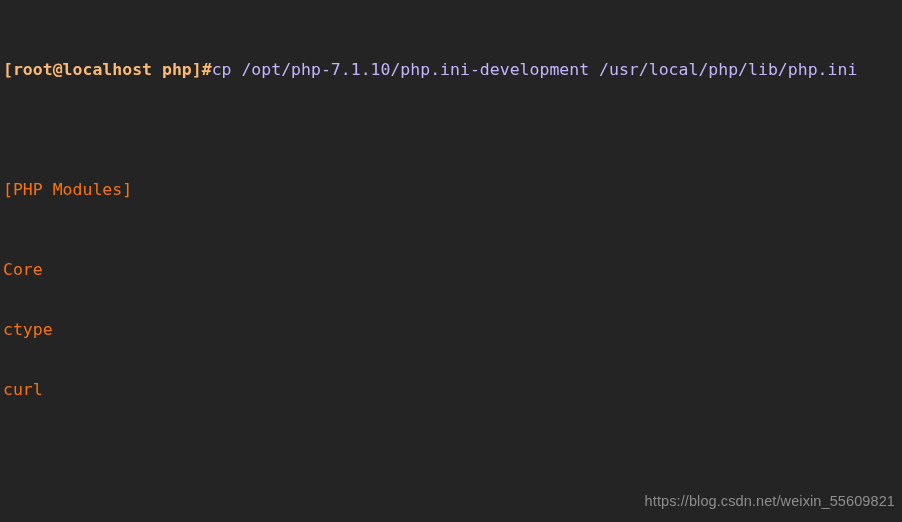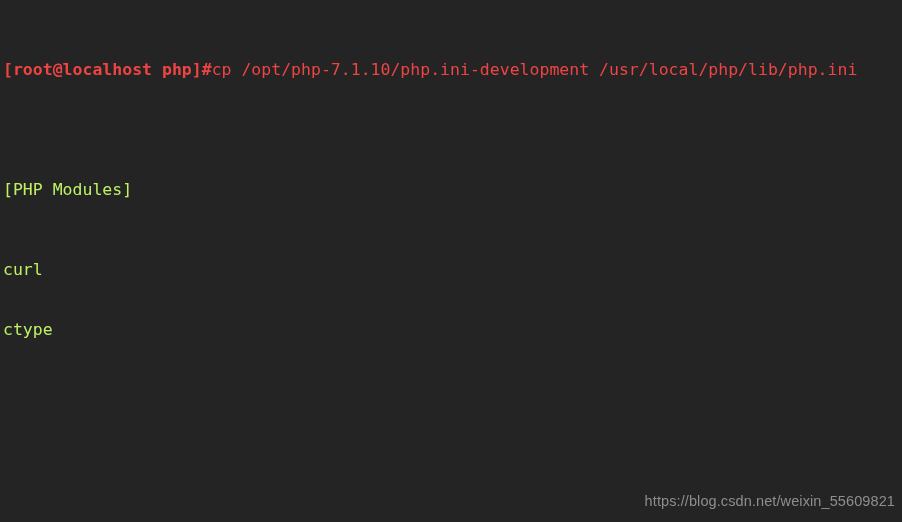--- a/index.html
+++ b/index.html
@@ -28,29 +28,29 @@
     bottom: 0;
     white-space: pre;
     letter-spacing: 0px;
   }
   .line {
     height: 20px;
     line-height: 20px;
     white-space: pre;
   }
   .prompt {
-    color: #ef4444;
+    color: #fdba74;
     font-weight: bold;
   }
   .cmd {
-    color: #ef4444;
+    color: #c4b5fd;
     text-align: right;
   }
   .out {
-    color: #bef264;
+    color: #f97316;
   }
   .watermark {
     position: absolute;
     right: 7px;
     top: 492px;
     font-family: "Liberation Sans", "DejaVu Sans", sans-serif;
     font-size: 14.5px;
     line-height: 18px;
     color: #8e8e8e;
     letter-spacing: 0.1px;
@@ -63,22 +63,23 @@
 
 <div id="terminal">
   <div class="screen">
 
     <div class="line"><span class="prompt">[root@localhost php]#</span><span class="cmd">cp /opt/php-7.1.10/php.ini-development /usr/local/php/lib/php.ini</span></div>
 
 
 
     <div class="line out">[PHP Modules]</div>
 
+    <div class="line out">Core</div>
+    <div class="line out">ctype</div>
     <div class="line out">curl</div>
-    <div class="line out">ctype</div>
     
     
     
     
     
     
     
     
     
     

